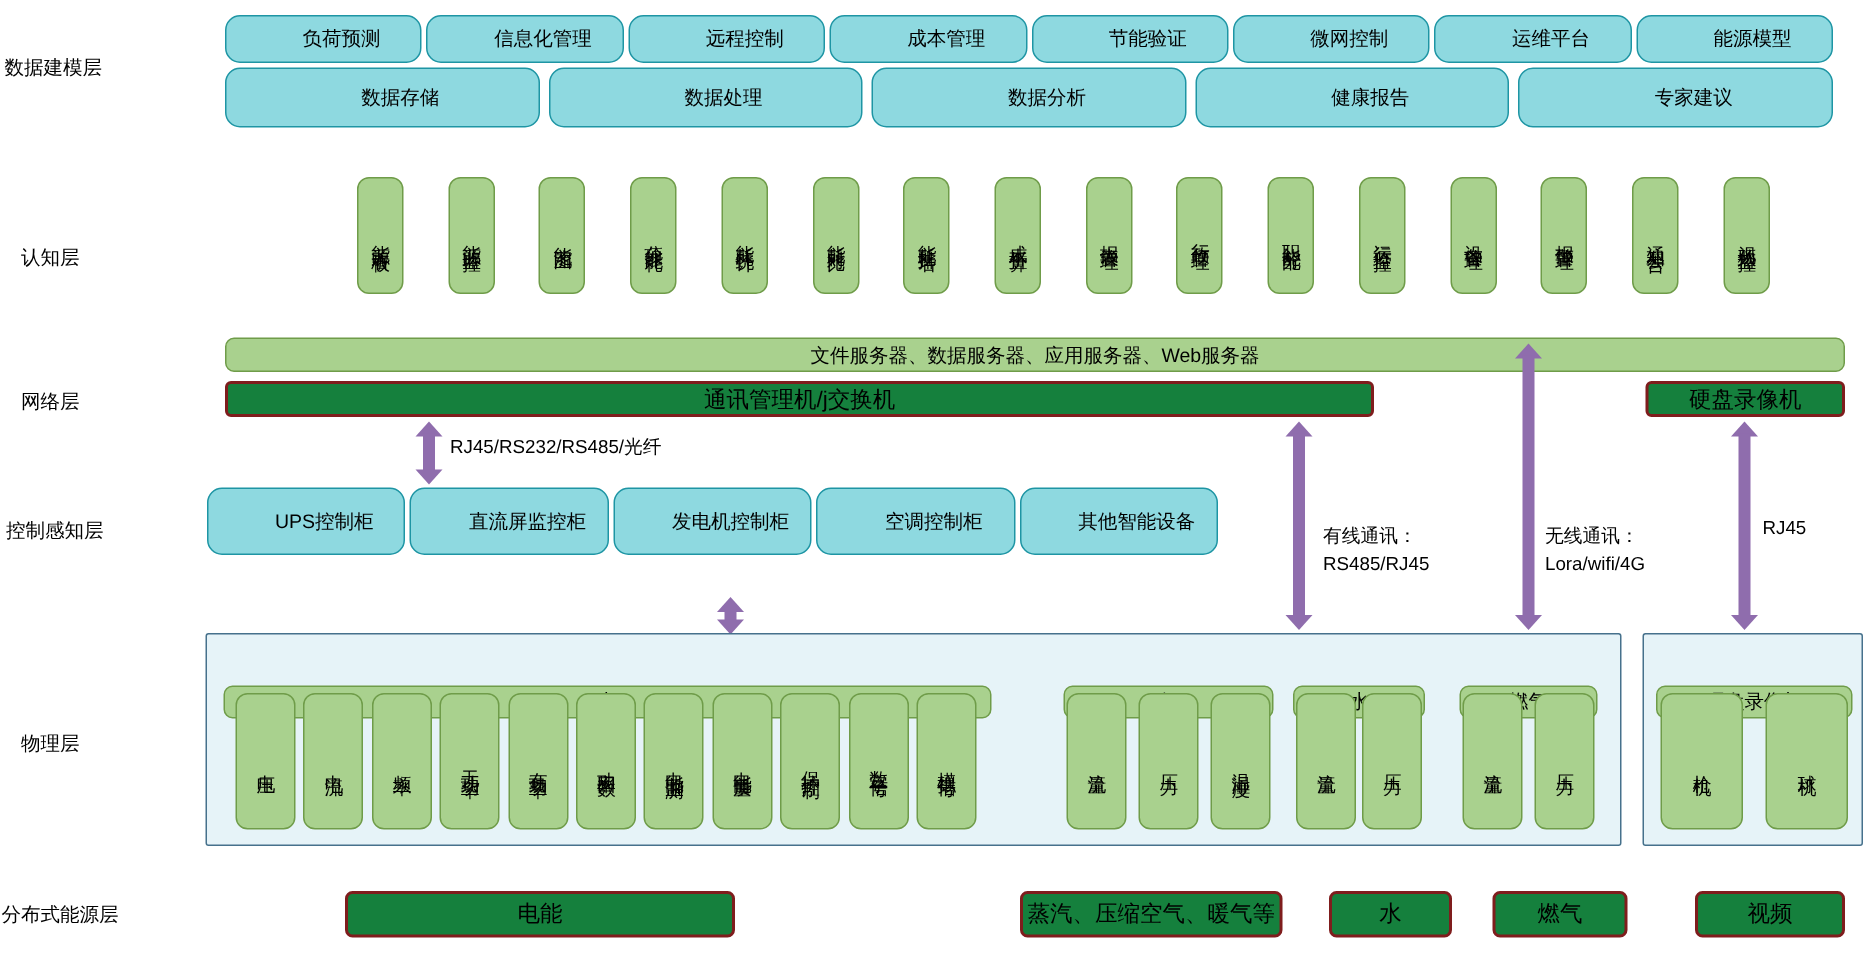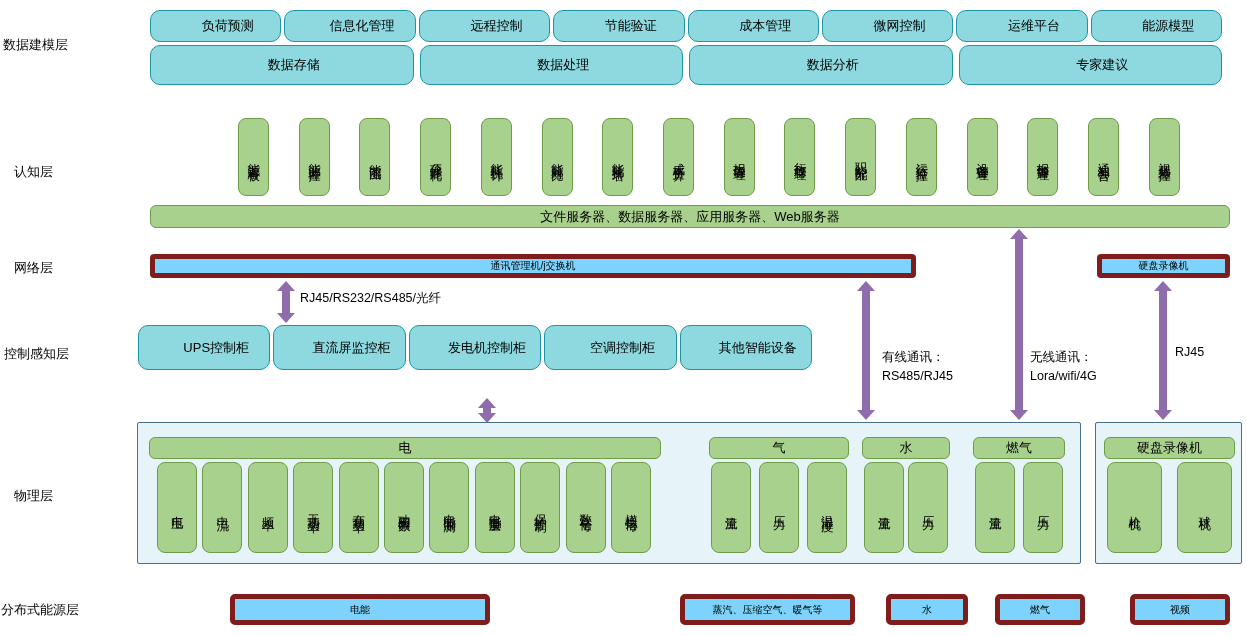--- a/index.html
+++ b/index.html
@@ -7,23 +7,23 @@
   body { font-family:"Liberation Sans","DejaVu Sans",sans-serif; color:#000; }
   .canvas { position:relative; width:1246px; height:636px; background:#fff; overflow:hidden; }
   .hflex { position:absolute; display:flex; }
   .cell { flex:1; display:flex; align-items:center; justify-content:center; text-align:center;padding-left:24px; }
   .layer-label { position:absolute; font-weight:normal; font-size:13px; white-space:nowrap; }
 
   .cyan { background:#8ed9e0; border:1.5px solid #1e95a4; border-radius:10px; font-size:13px; }
   .cyan-bar { position:absolute; background:#a8dde8; border:1.5px solid #1e95a4; border-radius:5px;
               display:flex; align-items:center; justify-content:center; font-size:12.5px; }
   .green-bar { position:absolute; background:#a9d18e; border:1px solid #6f9c49; border-radius:6px;
-               display:flex; align-items:center; justify-content:center; font-size:13px; }
-  .yellow-box { position:absolute; background:#7dd3fc; border:5px solid #7f1d1d; border-radius:5px;
-                display:flex; align-items:center; justify-content:center; font-size:10px; }
+               display:flex; align-items:center; justify-content:center; font-size:13px;margin-top:20px; }
+  .yellow-box { position:absolute; background:#15803d; border:2px solid #7f1d1d; border-radius:5px;
+                display:flex; align-items:center; justify-content:center; font-size:15px; }
 
   .vgreen { background:#a9d18e; border:1.5px solid #6f9c49; border-radius:8px;
             display:flex; align-items:center; justify-content:center; }
   .vgreen span { writing-mode:vertical-lr; text-orientation:upright; font-size:12.5px;
                  letter-spacing:2px; line-height:1; text-align:center; }
   .cog { width:31px; height:78px; }
   .param { width:40px; height:91px; }
   .cam { width:55px; height:91px; }
 
   .phys { position:absolute; background:#e6f3f8; border:1px solid #46718c; border-radius:2px; }
@@ -46,31 +46,32 @@
   <div class="layer-label" style="left:14px;top:163px">认知层</div>
   <div class="layer-label" style="left:14px;top:259px">网络层</div>
   <div class="layer-label" style="left:4px;top:345px">控制感知层</div>
   <div class="layer-label" style="left:14px;top:487px">物理层</div>
   <div class="layer-label" style="left:1px;top:601px">分布式能源层</div>
 
   <div class="hflex" style="left:150px;top:10px;width:1072px;height:32px;gap:3px">
     <div class="cell cyan">负荷预测</div>
     <div class="cell cyan">信息化管理</div>
     <div class="cell cyan">远程控制</div>
+    <div class="cell cyan">成本管理</div>
     <div class="cell cyan">节能验证</div>
-    <div class="cell cyan">成本管理</div>
     <div class="cell cyan">微网控制</div>
     <div class="cell cyan">运维平台</div>
     <div class="cell cyan">能源模型</div>
   </div>
 
   <div class="hflex" style="left:150px;top:45px;width:1072px;height:40px;gap:6px">
     <div class="cell cyan">数据存储</div>
     <div class="cell cyan">数据处理</div>
     <div class="cell cyan">数据分析</div>
+    <div class="cell cyan">健康报告</div>
     <div class="cell cyan">专家建议</div>
   </div>
 
   <div class="hflex" style="left:238px;top:118px;width:942px;height:78px;justify-content:space-between">
     <div class="vgreen cog">
         <span>能源看板</span>
       </div>
     <div class="vgreen cog">
         <span>能源监控</span>
       </div>

